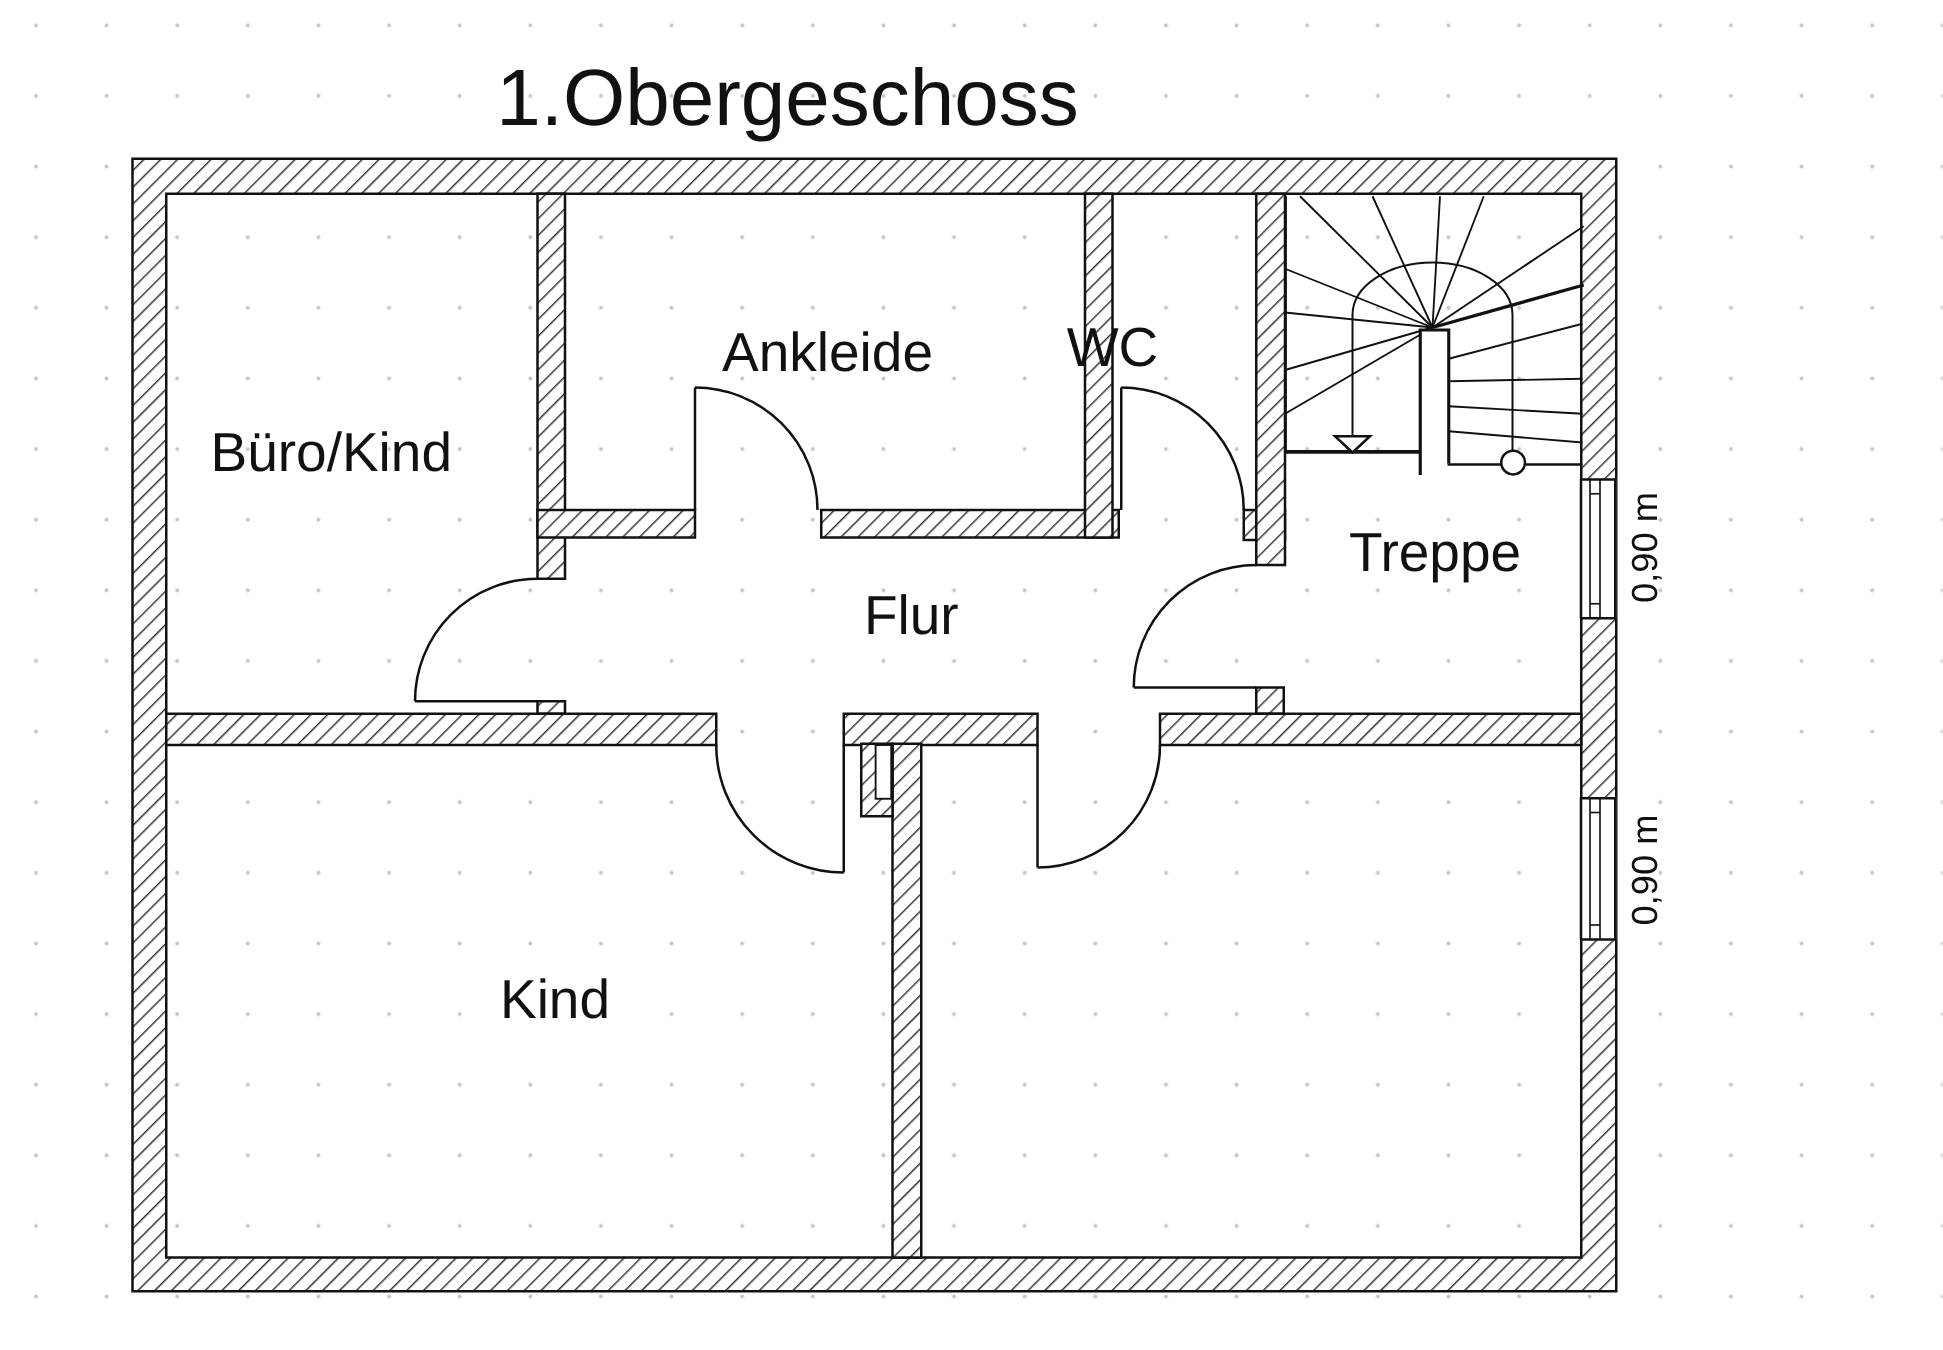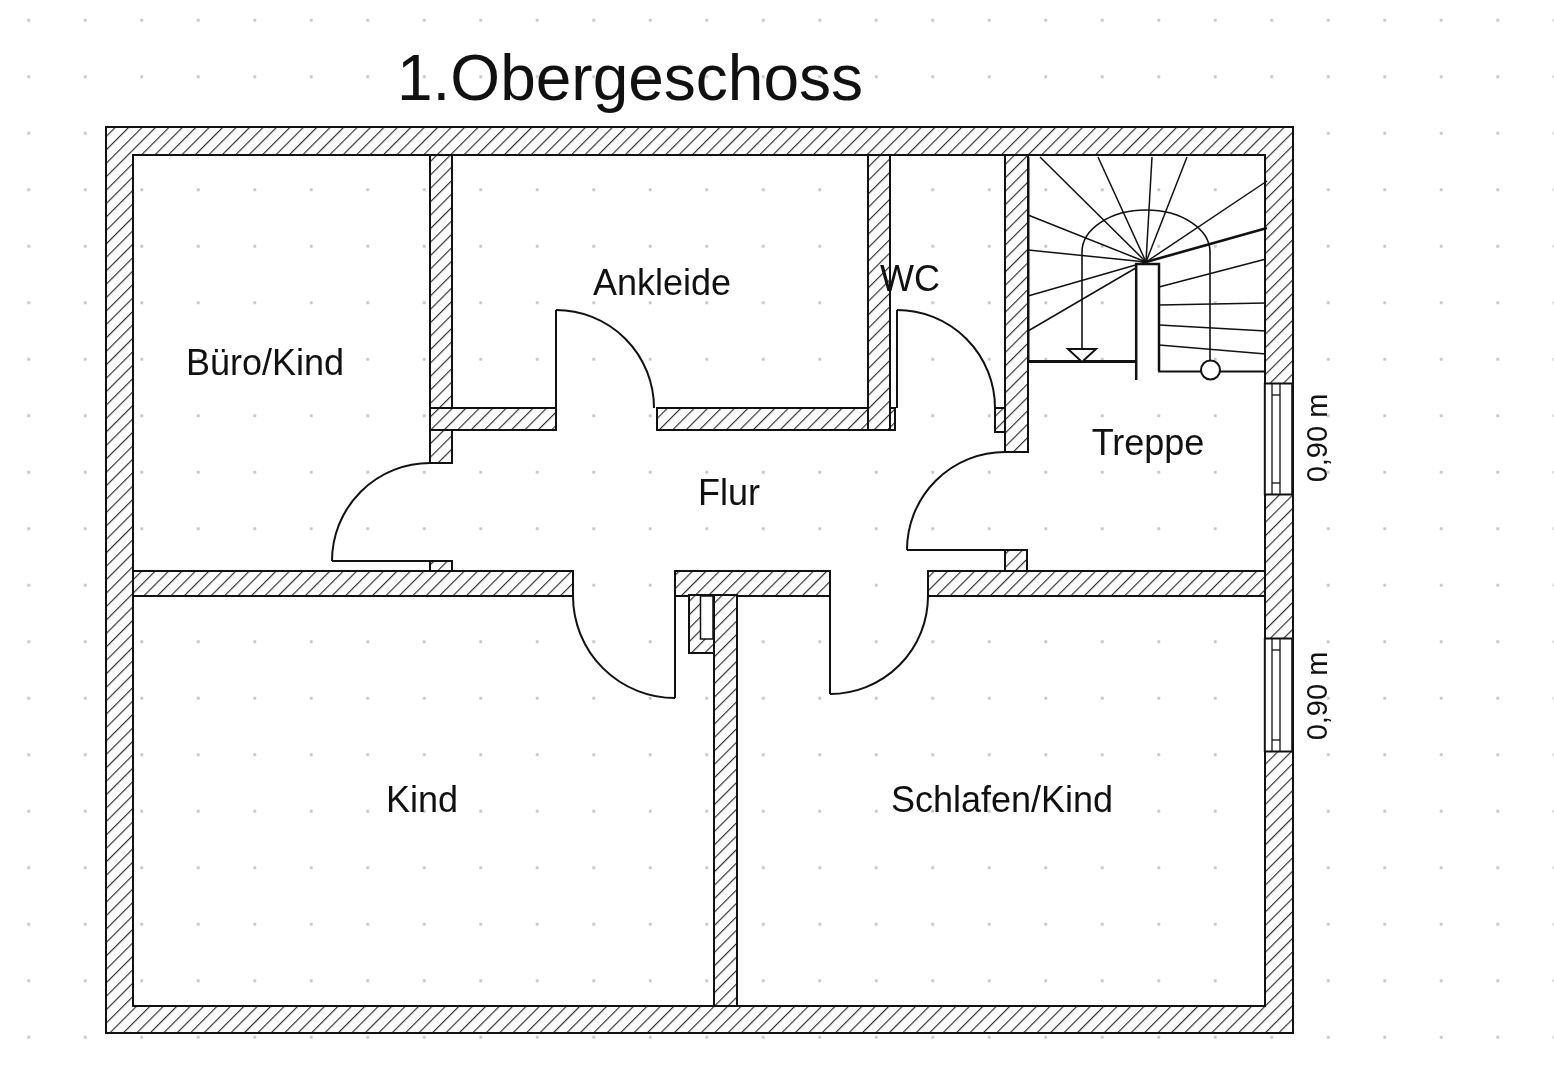--- a/index.html
+++ b/index.html
@@ -18,21 +18,21 @@
   }
   svg{position:absolute;left:0;top:0;}
   .plan-title{
     position:absolute;left:630px;top:78px;
     transform:translate(-50%,-50%);
     font-size:64px;color:#111;white-space:nowrap;
     letter-spacing:0px;
   }
   .room-label{
     position:absolute;transform:translate(-50%,-50%);
-    font-size:36px;color:#111;white-space:nowrap;
+    font-size:44px;color:#111;white-space:nowrap;
   }
   .dim-label{
     position:absolute;transform:translate(-50%,-50%) rotate(-90deg);
     font-size:29px;color:#111;white-space:nowrap;
   }
 </style>
 </head>
 <body>
 
 <div class="canvas">
@@ -152,22 +152,21 @@
         <line x1="1272" y1="650" x2="1280" y2="650"></line>
         <line x1="1272" y1="740" x2="1280" y2="740"></line>
       </g>
     </g>
   </svg>
 
   <div class="plan-title">1.Obergeschoss</div>
 
   <div class="room-label" style="left:265px;top:363px">Büro/Kind</div>
   <div class="room-label" style="left:662px;top:283px">Ankleide</div>
-  <div class="room-label" style="left:910px;top:279px">WC</div>
+  <div class="room-label" style="left:890px;top:279px">WC</div>
   <div class="room-label" style="left:1148px;top:443px">Treppe</div>
   <div class="room-label" style="left:729px;top:493px">Flur</div>
-  <div class="room-label" style="left:422px;top:800px">Kind</div>
-  <div class="room-label" style="left:1002px;top:800px">Schlafen/Kind</div>
+  <div class="room-label" style="left:444px;top:800px">Kind</div>
 
   <div class="dim-label" style="left:1317px;top:438px">0,90 m</div>
   <div class="dim-label" style="left:1317px;top:696px">0,90 m</div>
 
 </div>
 
 </body></html>

